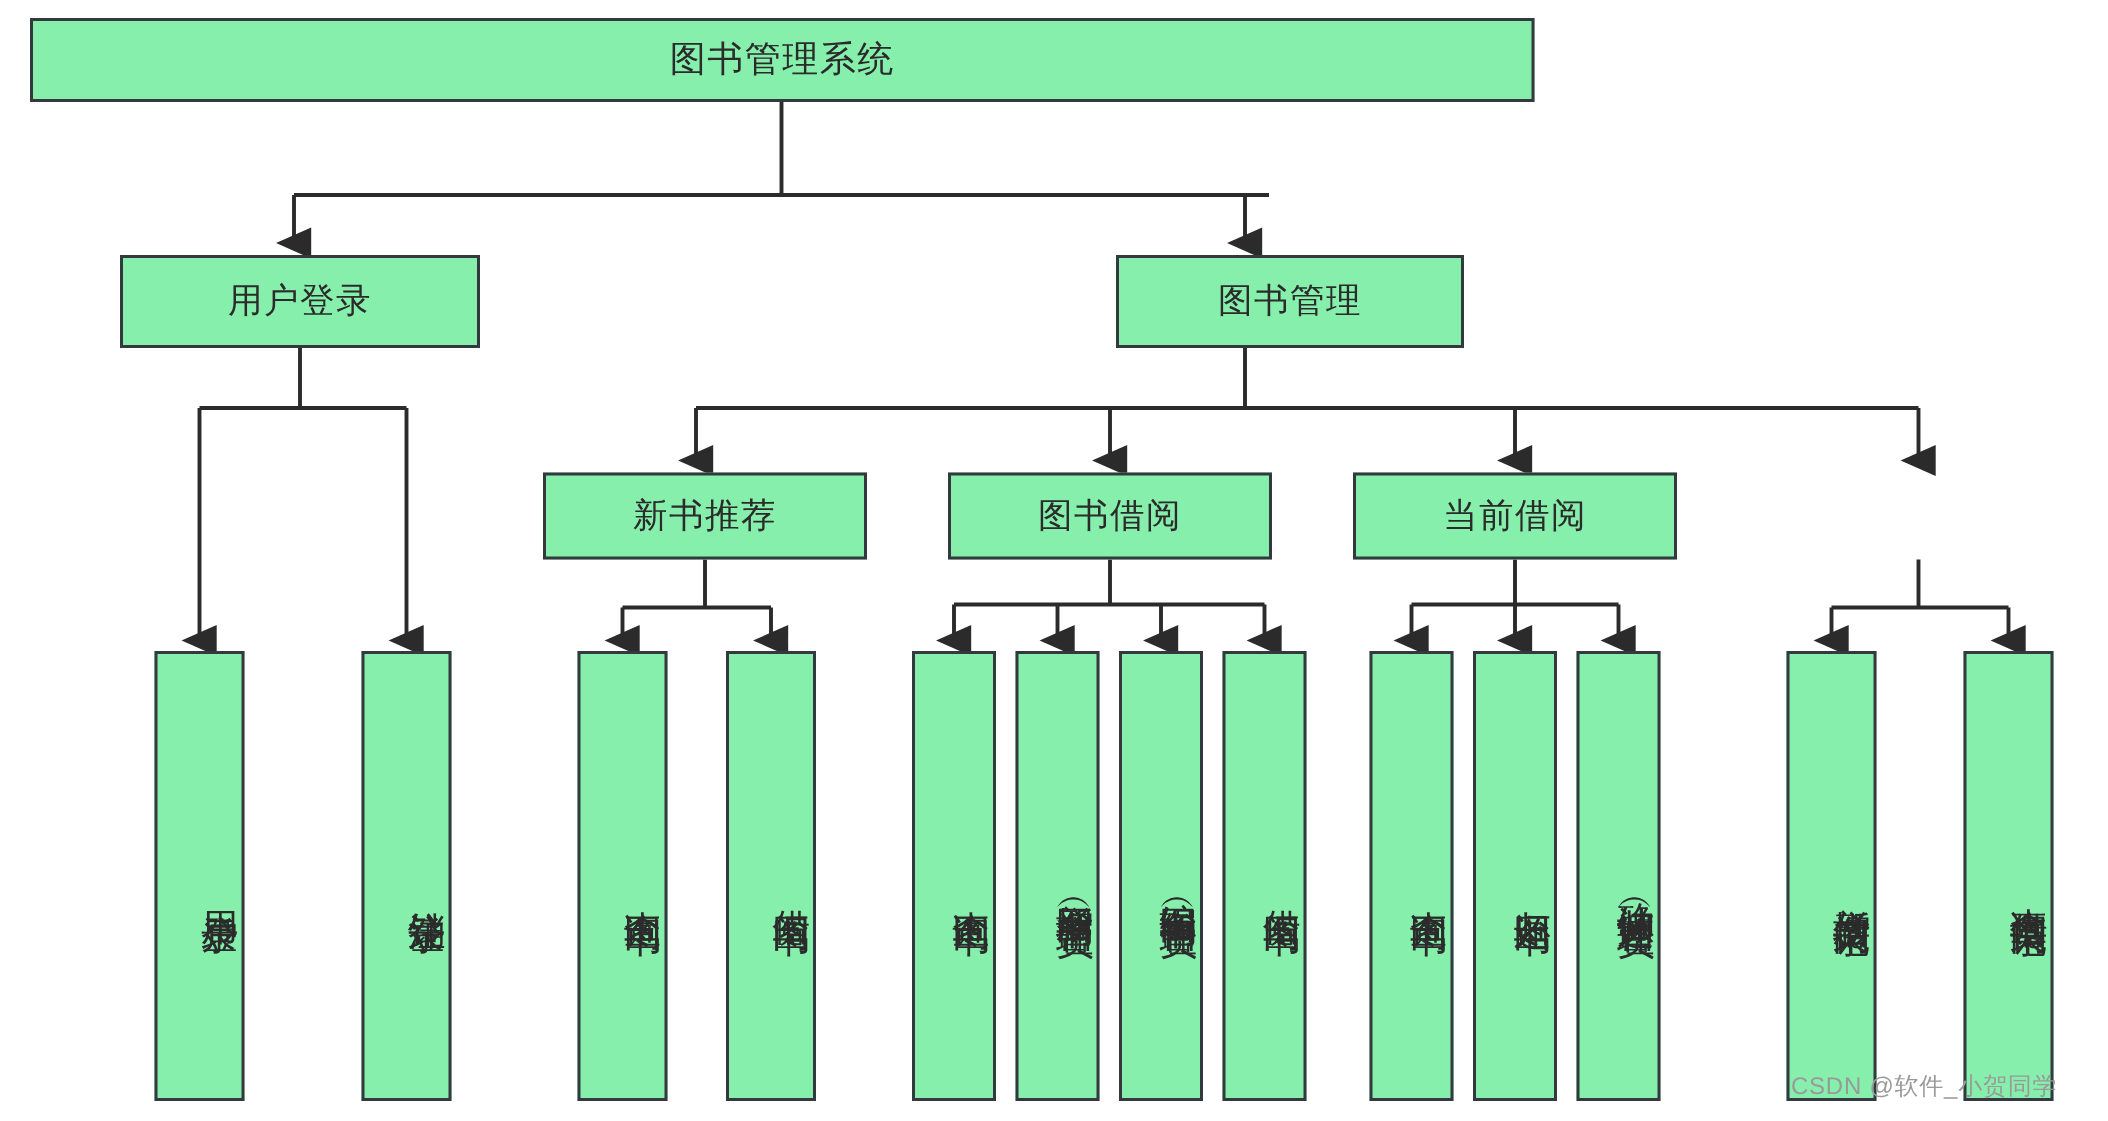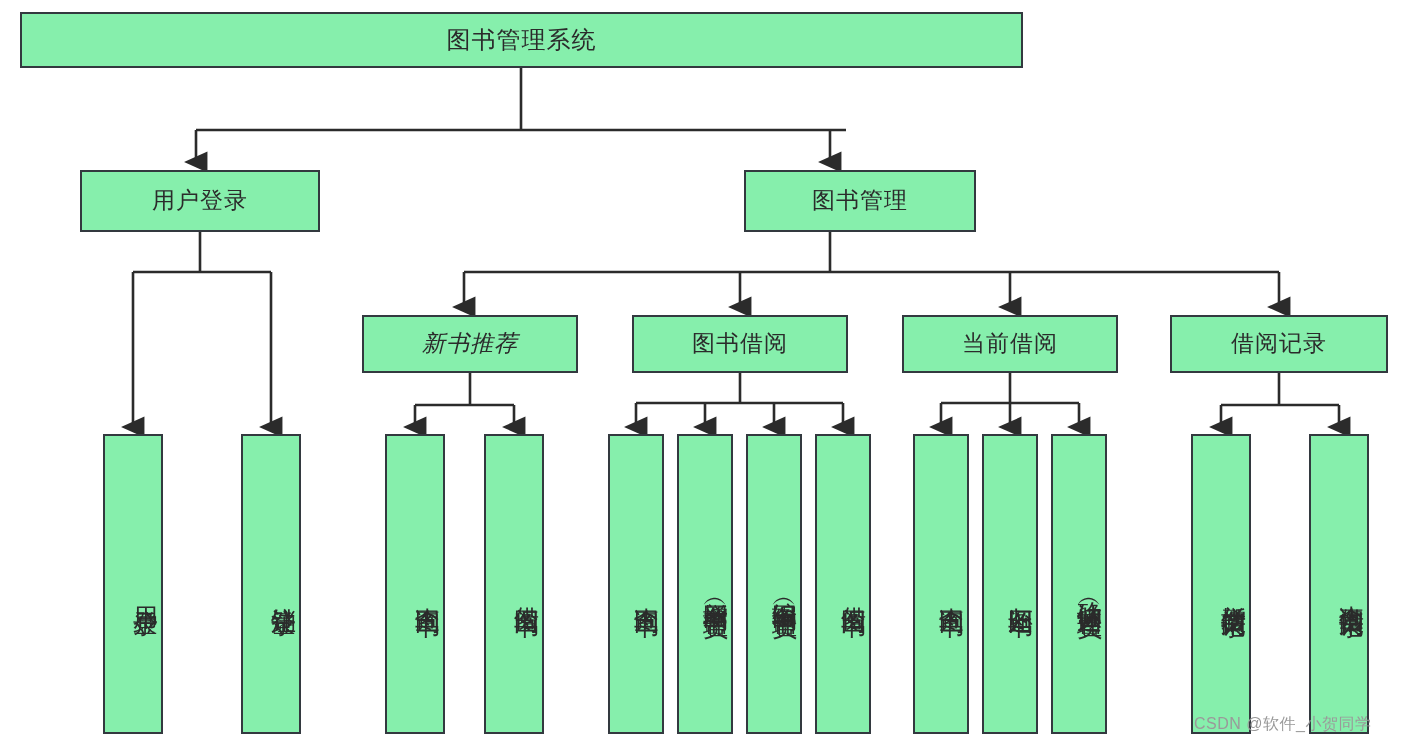--- a/index.html
+++ b/index.html
@@ -129,31 +129,28 @@
     <span>图书管理系统</span>
   </div>
 
   <div class="node horiz" style="left:80px; top:170px; width:240px; height:62px;">
     <span>用户登录</span>
   </div>
   <div class="node horiz" style="left:712px; top:170px; width:232px; height:62px;margin-left:32px;">
     <span>图书管理</span>
   </div>
 
-  <div class="node horiz" style="left:362px; top:315px; width:216px; height:58px;font-style:italic;">
+  <div class="node horiz" style="left:362px; top:315px; width:216px; height:58px;">
     <span>新书推荐</span>
   </div>
   <div class="node horiz" style="left:902px; top:315px; width:216px; height:58px;">
     <span>当前借阅</span>
   </div>
   <div class="node horiz" style="left:632px; top:315px; width:216px; height:58px;">
     <span>图书借阅</span>
-  </div>
-  <div class="node horiz" style="left:1170px; top:315px; width:218px; height:58px;">
-    <span>借阅记录</span>
   </div>
 
   <div class="node vert" style="left:103px; top:434px; width:60px; height:300px;">
     <span class="vlabel">用户登录</span>
   </div>
   <div class="node vert" style="left:241px; top:434px; width:60px; height:300px;">
     <span class="vlabel">注销登录</span>
   </div>
 
   <div class="node vert" style="left:385px; top:434px; width:60px; height:300px;">

